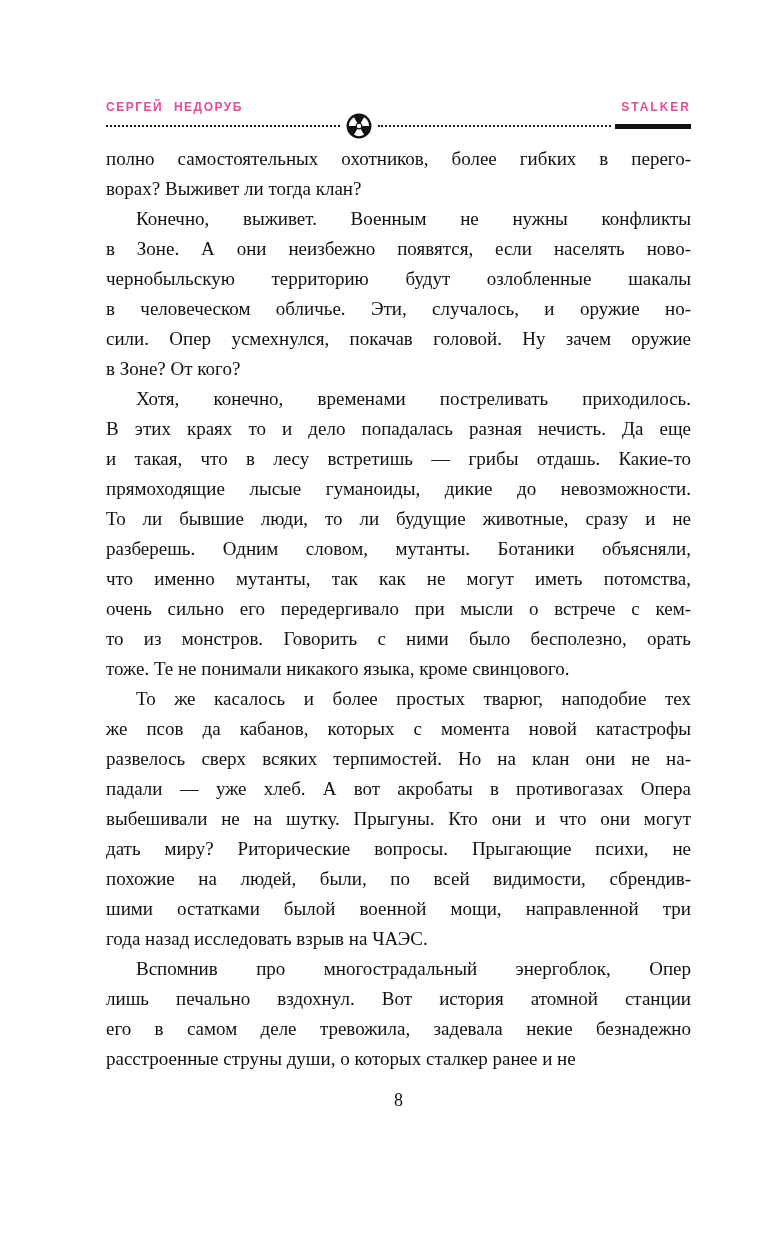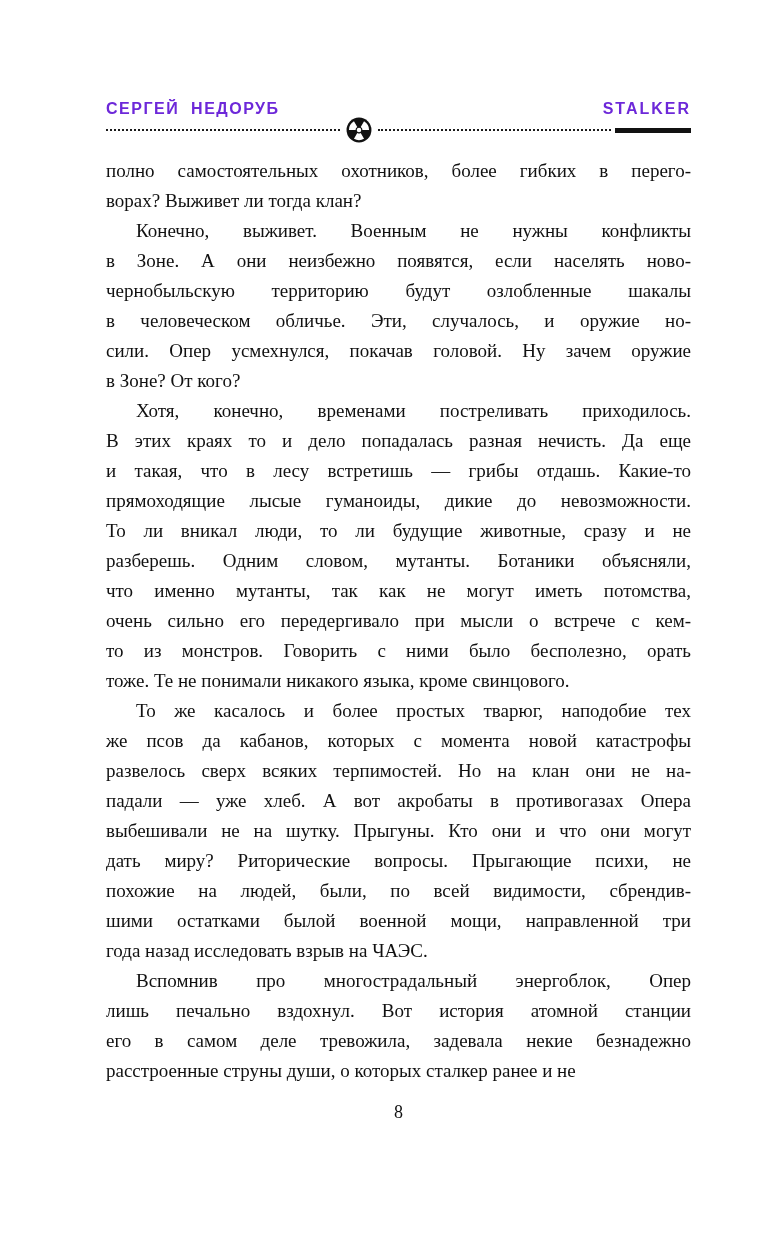--- a/index.html
+++ b/index.html
@@ -18,23 +18,23 @@
     font-family: "Liberation Serif", serif;
     overflow: hidden;
   }
   
   .header-row {
     display: flex;
     justify-content: space-between;
     align-items: center;
     font-family: "Liberation Sans", sans-serif;
     font-weight: bold;
-    font-size: 16px;
+    font-size: 12px;
     letter-spacing: 1.5px;
-    color: #6d28d9;
+    color: #ec4899;
   }
   .header-author { word-spacing: 6px; }
   .header-series { letter-spacing: 2px; }
   .header-rule {
     display: flex;
     align-items: center;
     height: 24px;
     margin-top: 0px;
   }
   .dots {
@@ -50,21 +50,21 @@
   }
   .solid-bar {
     flex: 0 0 auto;
     width: 76px;
     height: 5px;
     background: #111;
     margin-left: 4px;
   }
   
   .body-text {
-    margin-top: 14px;
+    margin-top: 6px;
     font-size: 19px;
     line-height: 30px;
     color: #111;
   }
   .line {
     text-align: justify;
     text-align-last: justify;
     white-space: normal;
   }
   .line.last {
@@ -118,21 +118,21 @@
         <div class="line">чернобыльскую территорию будут озлобленные шакалы</div>
         <div class="line">в человеческом обличье. Эти, случалось, и оружие но-</div>
         <div class="line">сили. Опер усмехнулся, покачав головой. Ну зачем оружие</div>
         <div class="line last">в Зоне? От кого?</div>
       </div>
       <div class="paragraph">
         <div class="line indent">Хотя, конечно, временами постреливать приходилось.</div>
         <div class="line">В этих краях то и дело попадалась разная нечисть. Да еще</div>
         <div class="line">и такая, что в лесу встретишь — грибы отдашь. Какие-то</div>
         <div class="line">прямоходящие лысые гуманоиды, дикие до невозможности.</div>
-        <div class="line">То ли вникал люди, то ли будущие животные, сразу и не</div>
+        <div class="line">То ли бывшие люди, то ли будущие животные, сразу и не</div>
         <div class="line">разберешь. Одним словом, мутанты. Ботаники объясняли,</div>
         <div class="line">что именно мутанты, так как не могут иметь потомства,</div>
         <div class="line">очень сильно его передергивало при мысли о встрече с кем-</div>
         <div class="line">то из монстров. Говорить с ними было бесполезно, орать</div>
         <div class="line last">тоже. Те не понимали никакого языка, кроме свинцового.</div>
       </div>
       <div class="paragraph">
         <div class="line indent">То же касалось и более простых тварюг, наподобие тех</div>
         <div class="line">же псов да кабанов, которых с момента новой катастрофы</div>
         <div class="line">развелось сверх всяких терпимостей. Но на клан они не на-</div>

